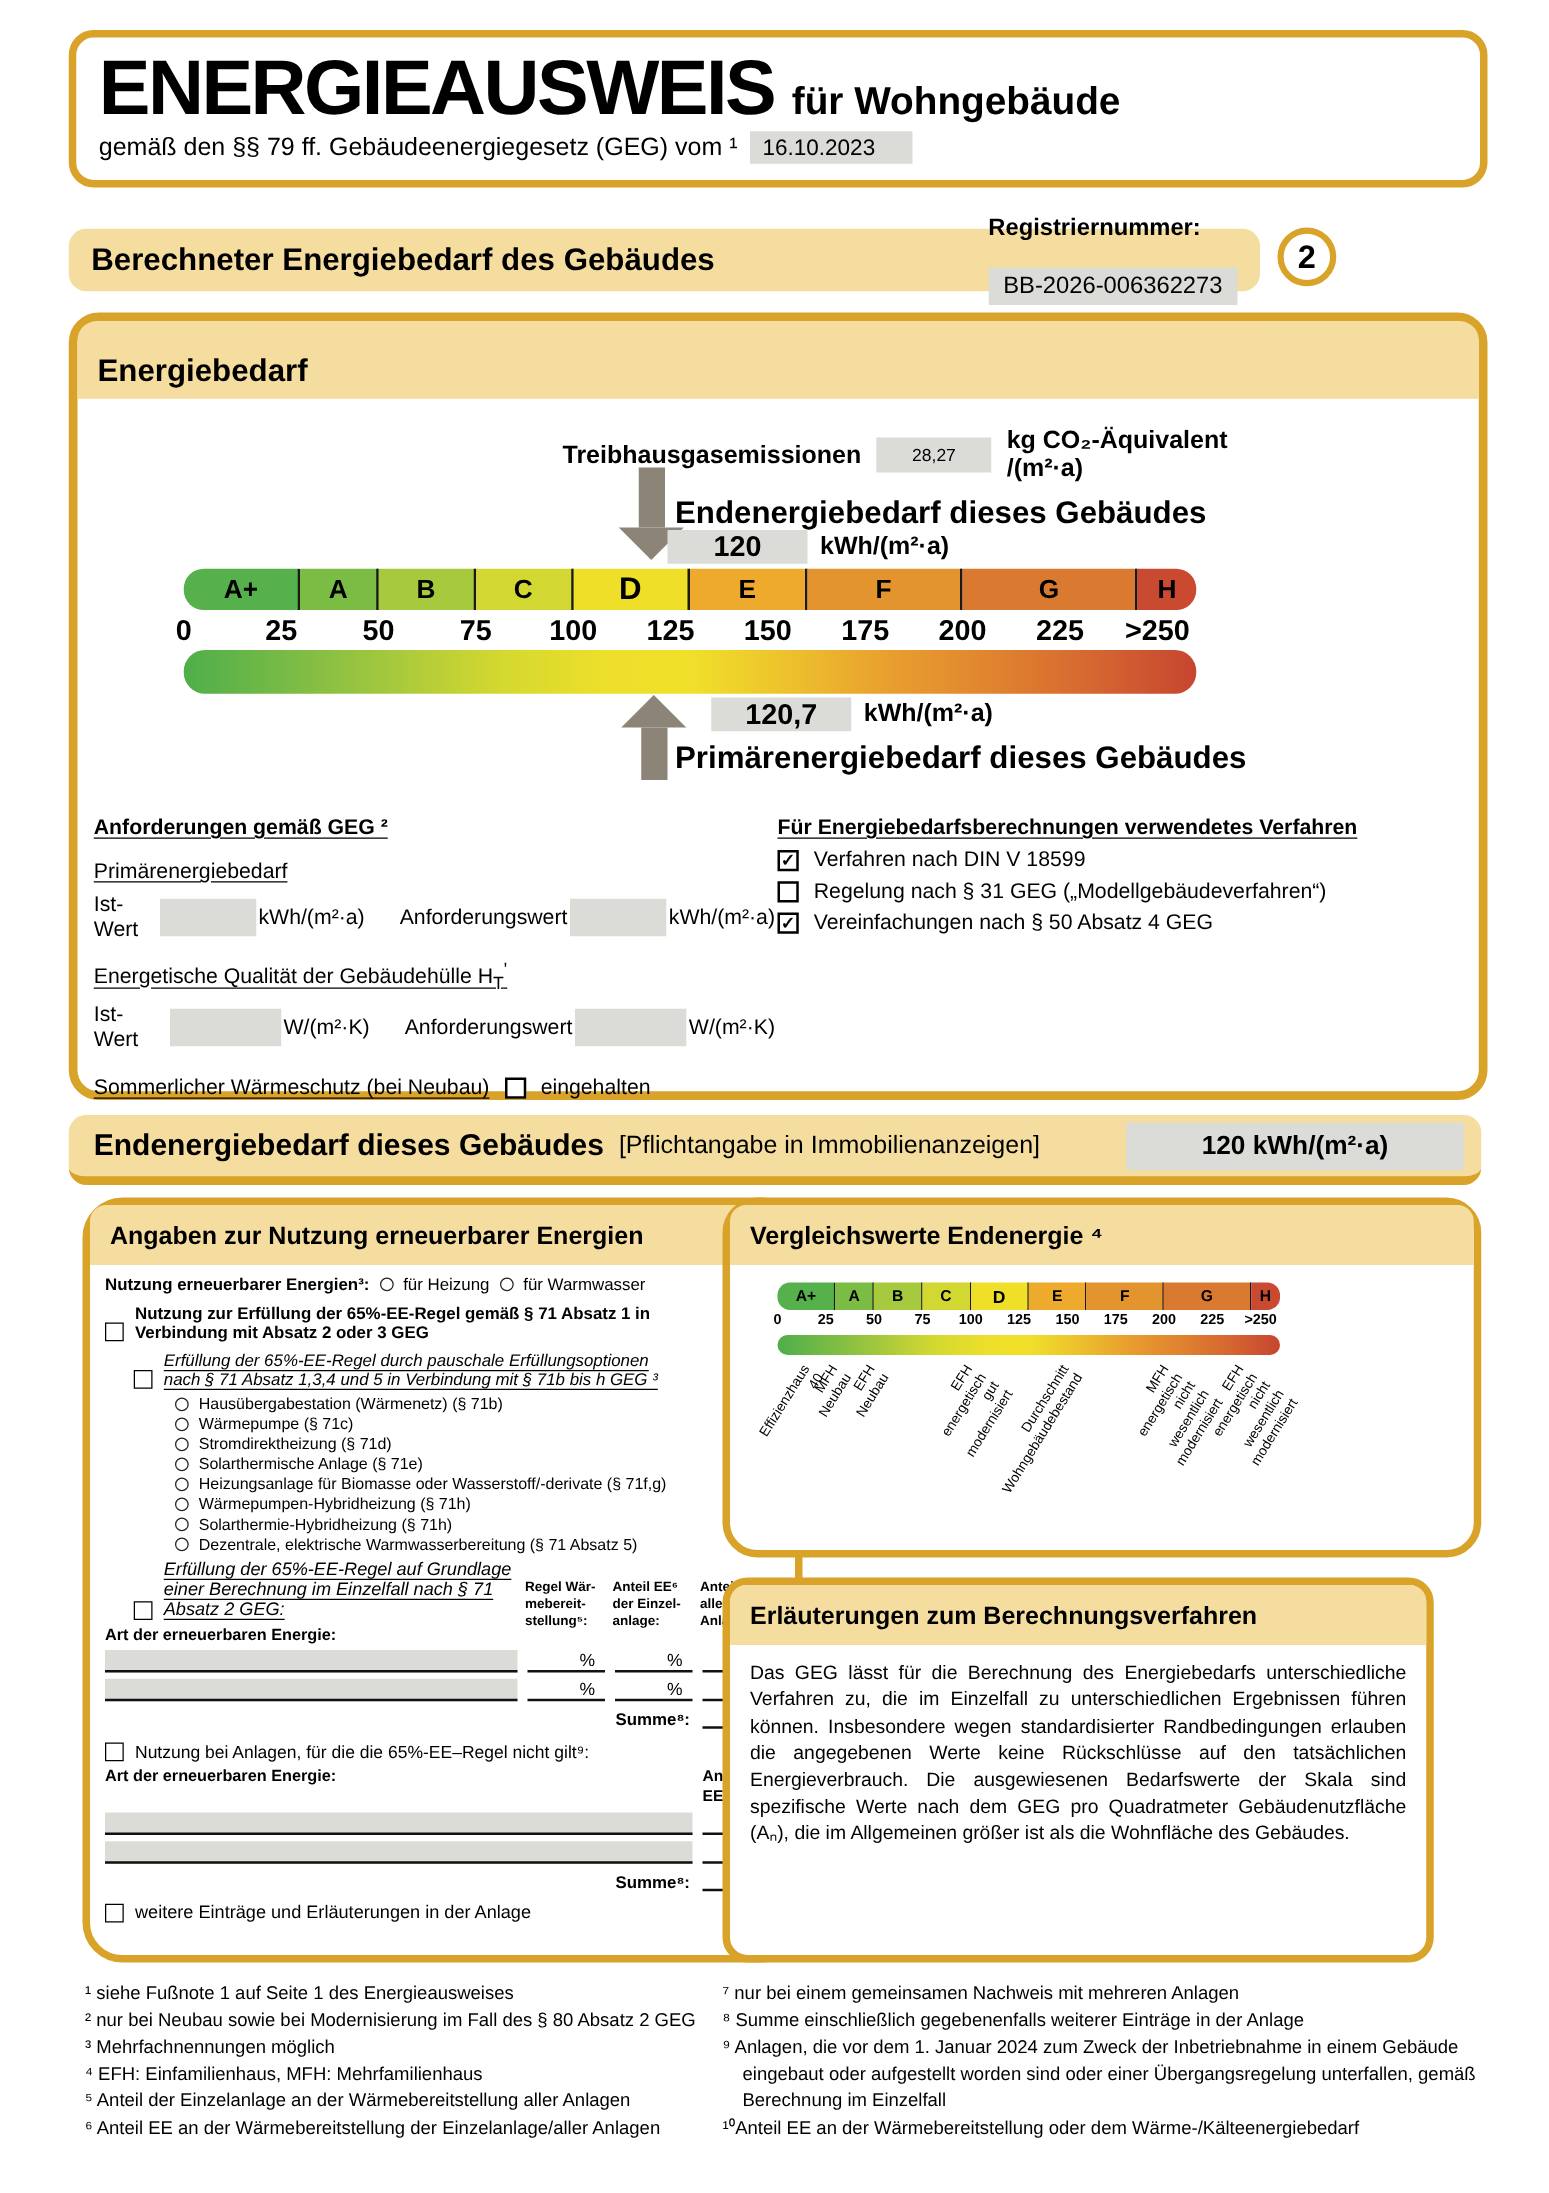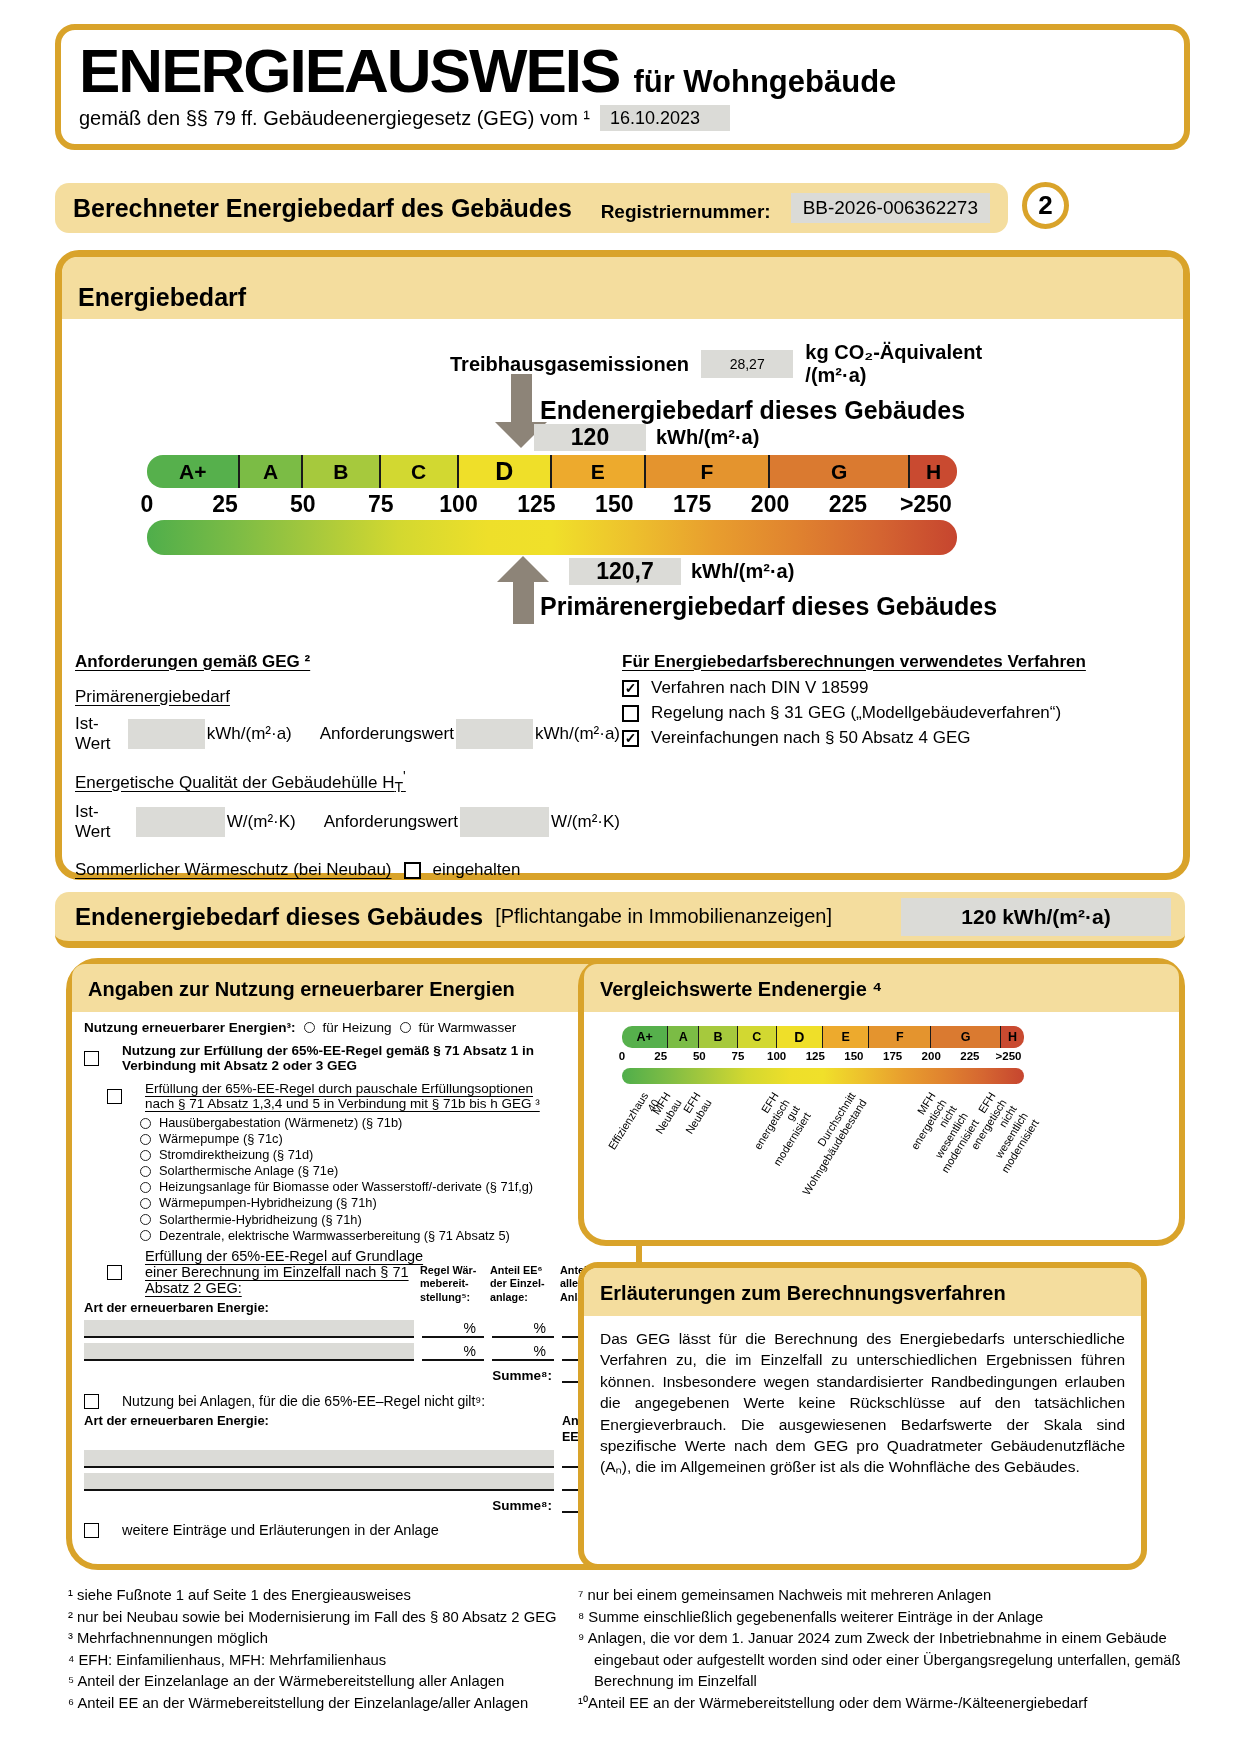--- a/index.html
+++ b/index.html
@@ -16,21 +16,21 @@
   .hdr-title-row { display:flex; align-items:baseline; gap:14px; }
   .hdr-title { font-size:62px; font-weight:bold; letter-spacing:-2px; line-height:1.05; }
   .hdr-sub { font-size:31px; font-weight:bold; }
   .hdr-law { display:flex; align-items:center; gap:10px; font-size:20px; margin-top:2px; }
   .date-box { min-width:130px; height:26px; font-size:18px; display:inline-flex; align-items:center; padding:0 10px; }
 
   
   .band2 { position:absolute; left:55px; top:183px; width:953px; height:50px; border-radius:14px;
            display:flex; align-items:center; padding:0 18px; }
   .band2-title { font-size:25px; font-weight:bold; }
-  .band2-reg { margin-left:auto; display:flex; align-items:flex-end; gap:20px; }
+  .band2-reg { margin-left:auto; display:flex; align-items:flex-start; gap:20px;flex-direction:column; }
   .band2-reg-label { font-size:19px; font-weight:bold; }
   .reg-value { height:30px; display:inline-flex; align-items:center; padding:0 12px; font-size:19px; }
   .page-circle { position:absolute; left:1022px; top:182px; width:47px; height:47px; border:5px solid #d9a32a;
                  border-radius:50%; background:#fff; display:flex; align-items:center; justify-content:center;
                  font-size:26px; font-weight:bold; }
 
   
   .ebox { position:absolute; left:55px; top:250px; width:1135px; height:630px; }
   .ebox-inner { position:relative; width:100%; height:100%; }
   .ebox-strip { position:absolute; left:0; top:0; width:100%; height:62px; border-radius:15px 15px 0 0;
@@ -98,24 +98,24 @@
   
   .ren-box { position:absolute; left:66px; top:958px; width:576px; height:612px; border-radius:32px; border-width:6px; }
   .box-strip { width:100%; height:48px; border-radius:13px 13px 0 0; padding:14px 0 0 16px;
                font-size:20px; font-weight:bold; }
   .ren-body { padding:8px 12px 0 12px; font-size:13.5px; }
   .usage-row { display:flex; align-items:center; gap:8px; }
   .usage-label { font-weight:bold; }
   .radio { width:11px; height:11px; border:1.4px solid #222; border-radius:50%; background:#fff; flex:none; }
   .cb-sm { width:15px; height:15px; border:1.8px solid #000; background:#fff; flex:none;
            display:inline-flex; align-items:center; justify-content:center; font-size:12px; font-weight:bold; }
-  .cb-row { display:flex; gap:23px; margin-top:8px; align-items:center; }
+  .cb-row { display:flex; gap:9px; margin-top:8px; align-items:flex-end; }
   .cb-row .cb-sm { margin-top:1px; }
   .bold { font-weight:bold; }
-  .indent1 { margin-left:23px; }
+  .indent1 { margin-left:23px;font-style:italic; }
   .radio-list { margin:4px 0 0 56px; }
   .radio-item { display:flex; align-items:center; gap:8px; font-size:12.8px; line-height:16.1px; }
   .ein-wrap { position:relative; margin-top:4px; }
   .ein-text { width:300px; display:inline-block; }
   .tbl-heads { position:absolute; right:2px; top:16px; display:flex; gap:8px; }
   .tbl-head { width:62px; font-size:10.8px; font-weight:bold; white-space:pre-line; line-height:1.25; }
   .art-row { margin-top:4px; font-weight:bold; font-size:13px; }
   .pct-row { display:flex; align-items:flex-end; gap:8px; margin-top:5px; }
   .pct-bar { flex:1; height:18px; border-bottom:2px solid #111; background:#dbdbd7; }
   .pct-cell { width:62px; flex:none; border-bottom:2px solid #111; text-align:right; padding-right:8px;

